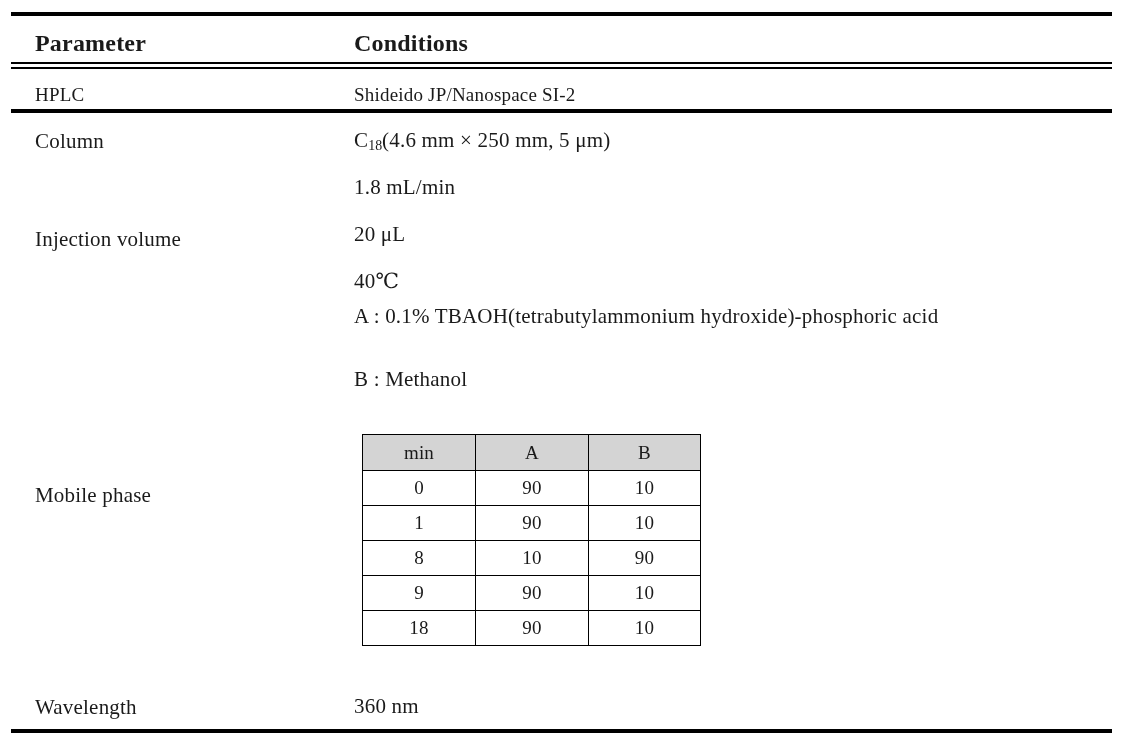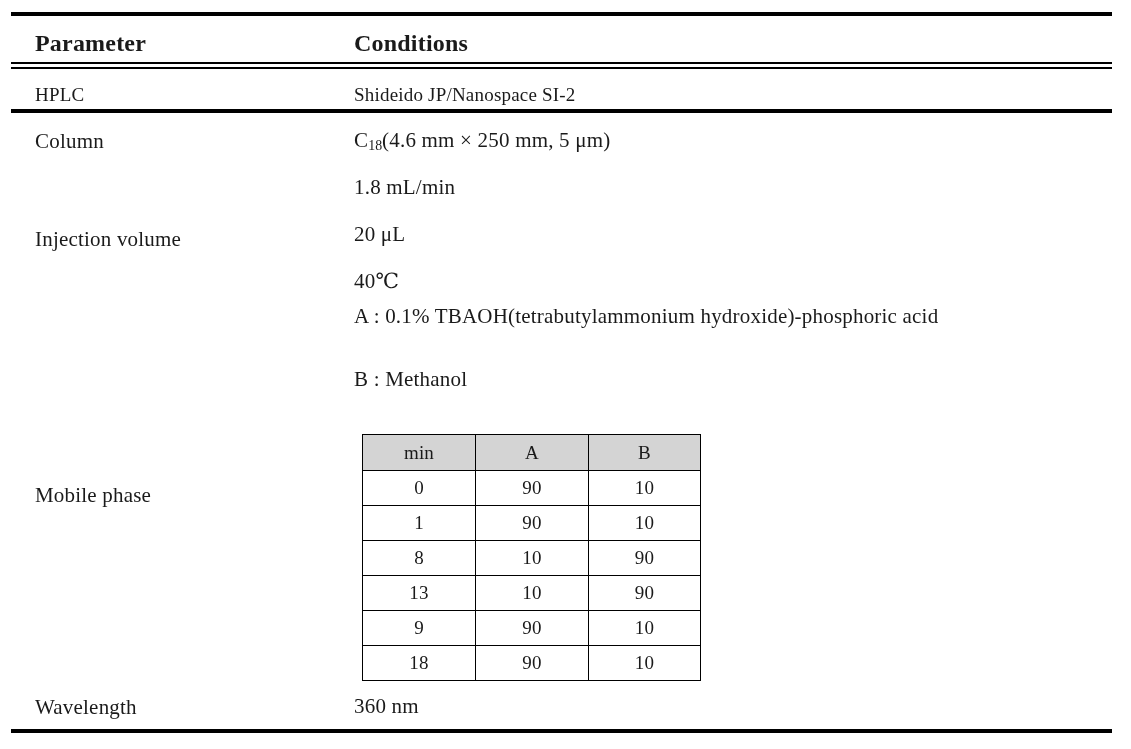--- a/index.html
+++ b/index.html
@@ -177,25 +177,20 @@
           <td>1</td>
           <td>90</td>
           <td>10</td>
         </tr>
         <tr>
           <td>8</td>
           <td>10</td>
           <td>90</td>
         </tr>
         <tr>
-          <td>13</td>
-          <td>10</td>
-          <td>90</td>
-        </tr>
-        <tr>
           <td>9</td>
           <td>90</td>
           <td>10</td>
         </tr>
         <tr>
           <td>18</td>
           <td>90</td>
           <td>10</td>
         </tr>
       </tbody>

